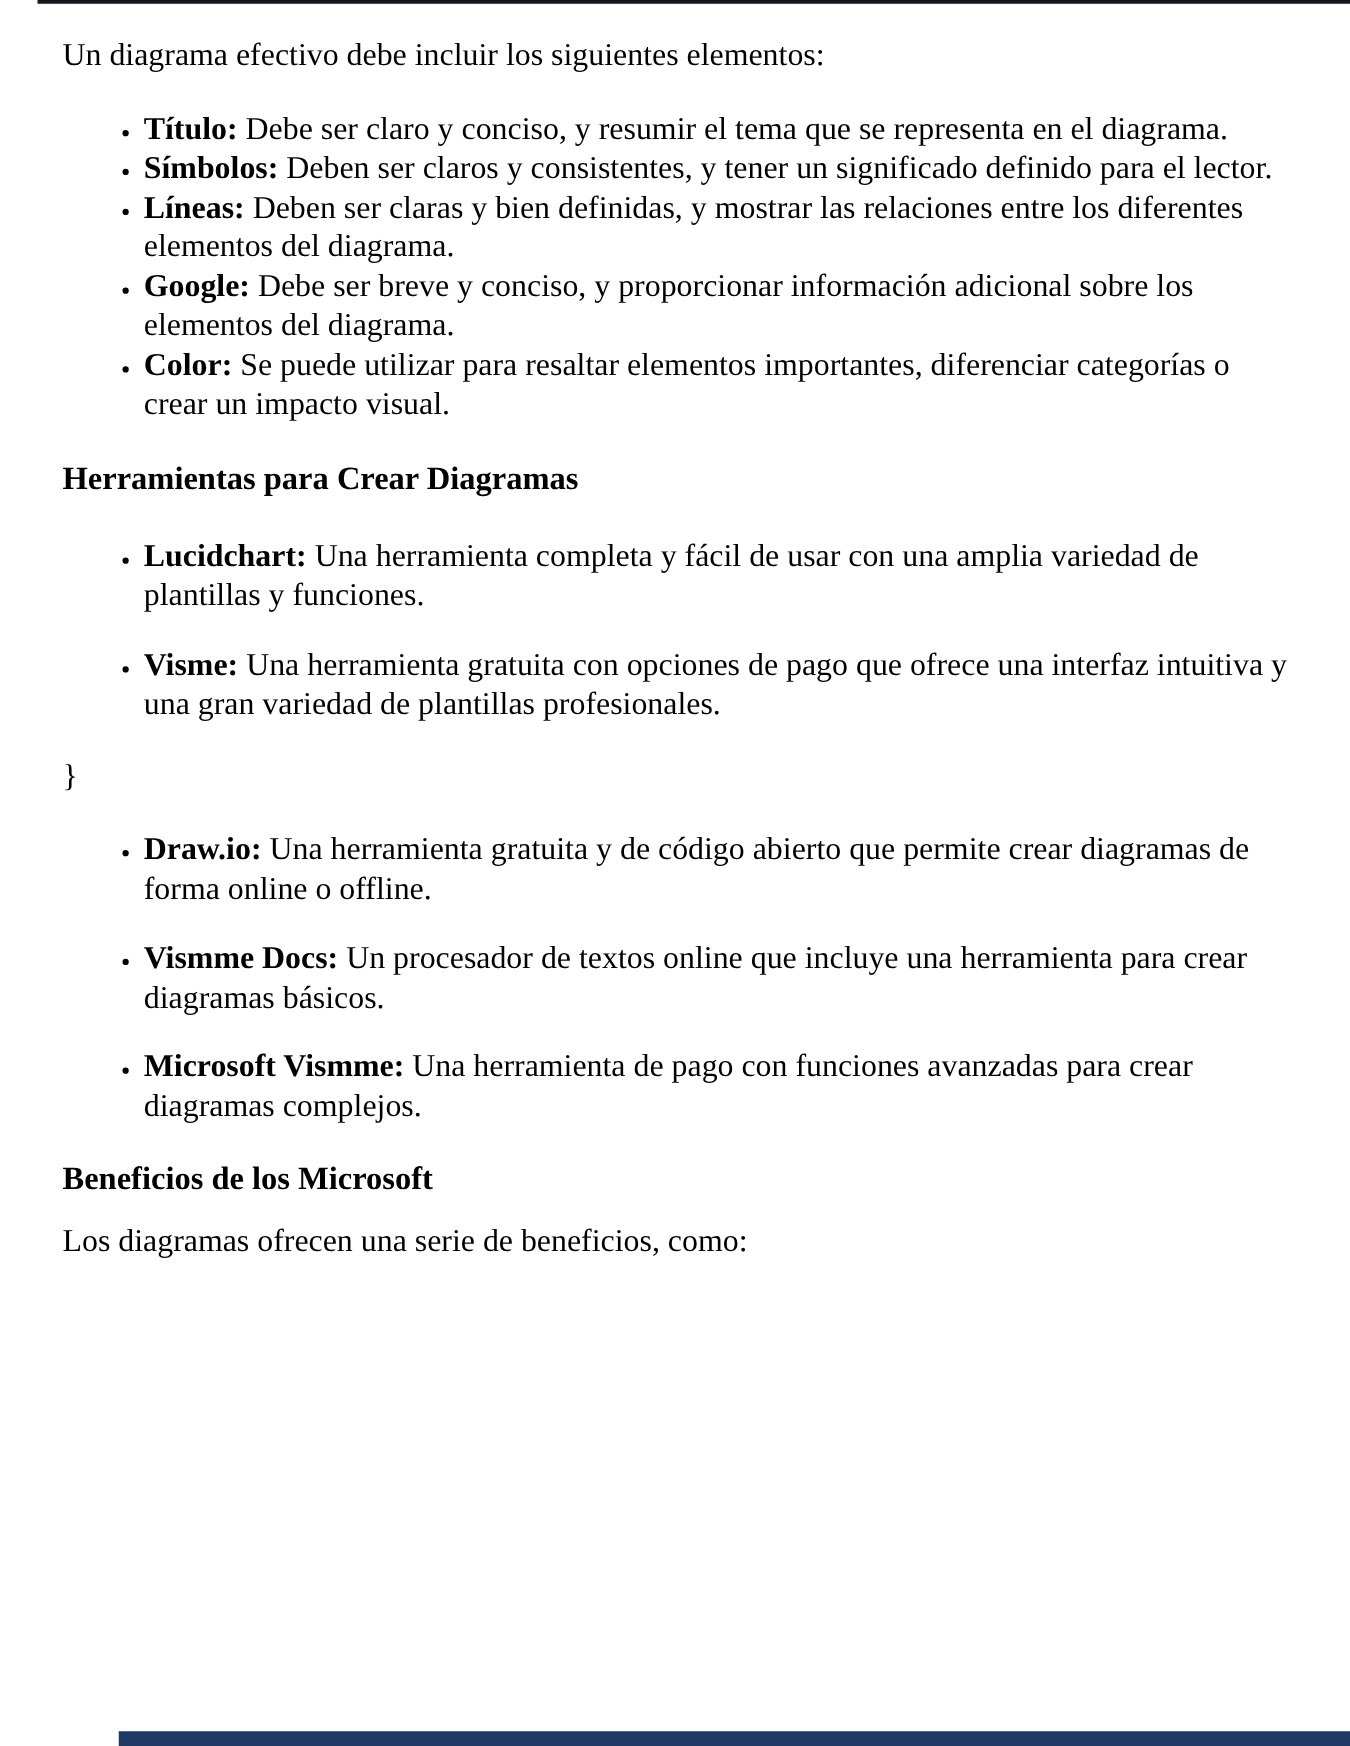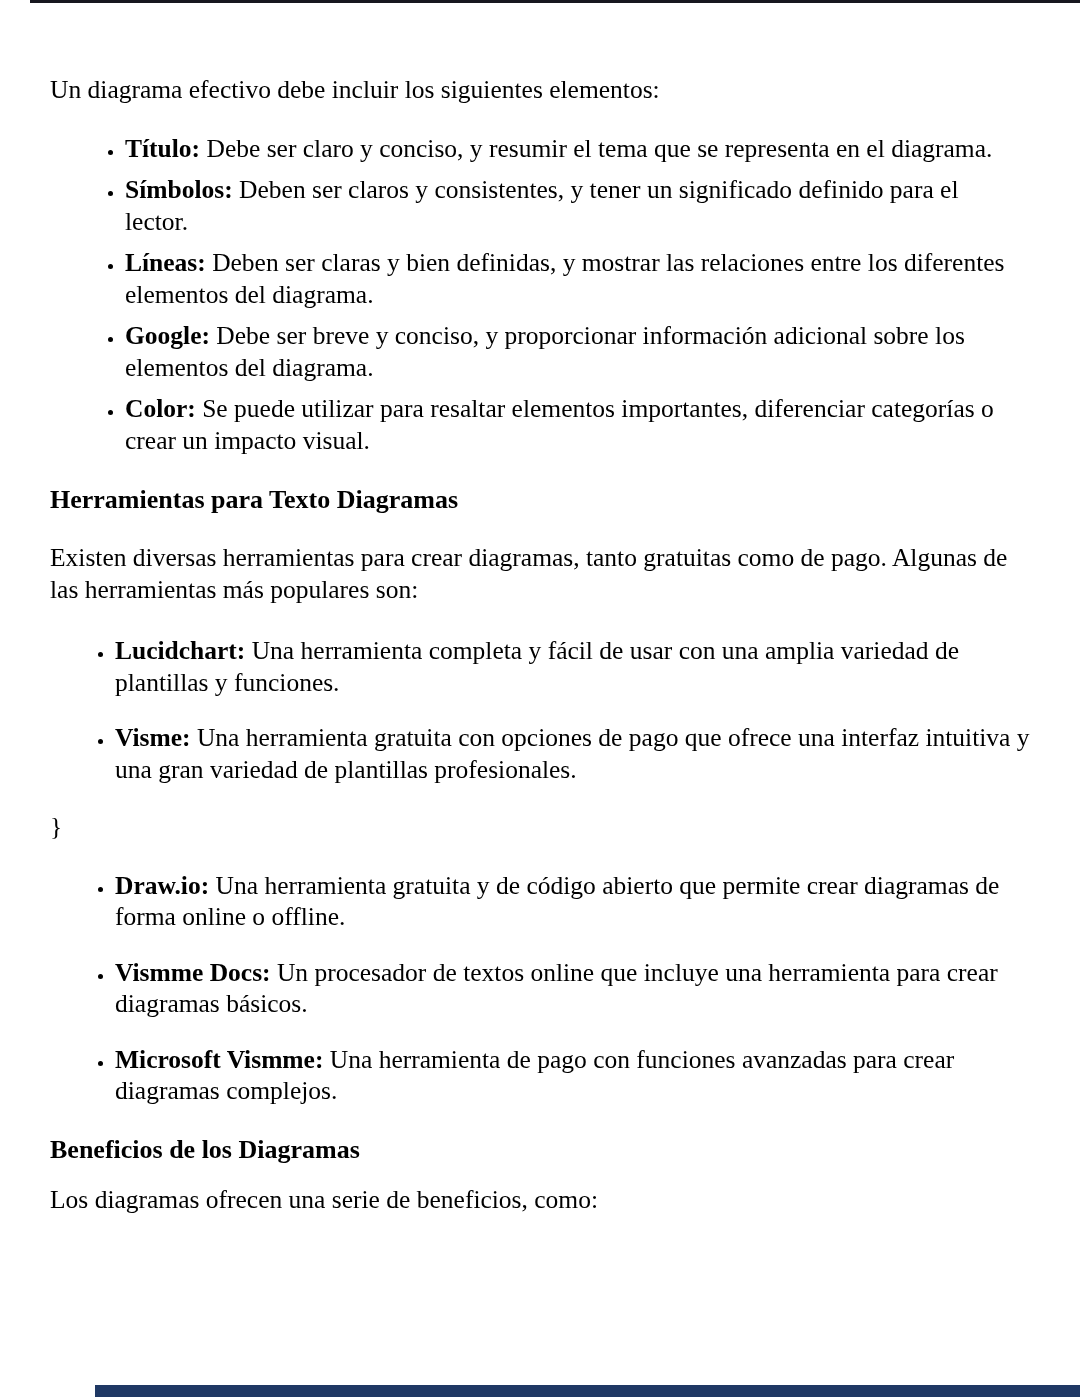--- a/index.html
+++ b/index.html
@@ -12,31 +12,31 @@
     font-size: 25.5px;
     line-height: 31.5px;
     overflow: hidden;
     position: relative;
   }
   .page {
     position: relative;
     width: 1080px;
     height: 1048px;
     box-sizing: border-box;
-    padding: 74px 50px 0 50px;
+    padding: 28px 50px 0 50px;
   }
   .para { margin: 0; }
   .para + * { }
   .intro-para { margin: 0 0 0 0; }
   ul.tight-list {
     margin: 27px 0 0 0;
     padding: 0 0 0 65px;
     list-style: disc outside;
   }
-  ul.tight-list li { margin: 10px; padding: 0 0 0 0; }
+  ul.tight-list li { margin: 0; padding: 0 0 0 0; }
   ul.loose-list {
     margin: 30px 0 0 0;
     padding: 0 0 0 65px;
     list-style: disc outside;
   }
   ul.loose-list li { margin: 0; }
   ul.loose-list li + li { margin-top: 24px; }
   li::marker { font-size: 0.72em; }
   .section-heading {
     font-weight: bold;
@@ -89,23 +89,22 @@
     <li>
       <span class="bullet-label">Google:</span>
       <span>Debe ser breve y conciso, y proporcionar información adicional sobre los elementos del diagrama.</span>
     </li>
     <li>
       <span class="bullet-label">Color:</span>
       <span>Se puede utilizar para resaltar elementos importantes, diferenciar categorías o crear un impacto visual.</span>
     </li>
   </ul>
 
-  <div class="section-heading">Herramientas para Texto Diagramas</div>
+  <div class="section-heading">Herramientas para Crear Diagramas</div>
 
-  <p class="para body-para">Existen diversas herramientas para crear diagramas, tanto gratuitas como de pago. Algunas de las herramientas más populares son:</p>
 
   <ul class="loose-list">
     <li>
       <span class="bullet-label">Lucidchart:</span>
       <span>Una herramienta completa y fácil de usar con una amplia variedad de plantillas y funciones.</span>
     </li>
     <li>
       <span class="bullet-label">Visme:</span>
       <span>Una herramienta gratuita con opciones de pago que ofrece una interfaz intuitiva y una gran variedad de plantillas profesionales.</span>
     </li>
@@ -123,19 +122,19 @@
     <li>
       <span class="bullet-label">Vismme Docs:</span>
       <span>Un procesador de textos online que incluye una herramienta para crear diagramas básicos.</span>
     </li>
     <li>
       <span class="bullet-label">Microsoft Vismme:</span>
       <span>Una herramienta de pago con funciones avanzadas para crear diagramas complejos.</span>
     </li>
   </ul>
 
-  <div class="section-heading" style="margin-top:26px;">Beneficios de los Diagramas</div>
+  <div class="section-heading" style="margin-top:26px;">Beneficios de los Microsoft</div>
 
   <p class="para body-para" style="margin-top:18px;">Los diagramas ofrecen una serie de beneficios, como:</p>
 
 </div>
 
 <div class="bottom-edge-bar" style="background: rgb(31, 56, 100);"></div>
 
 </body></html>

